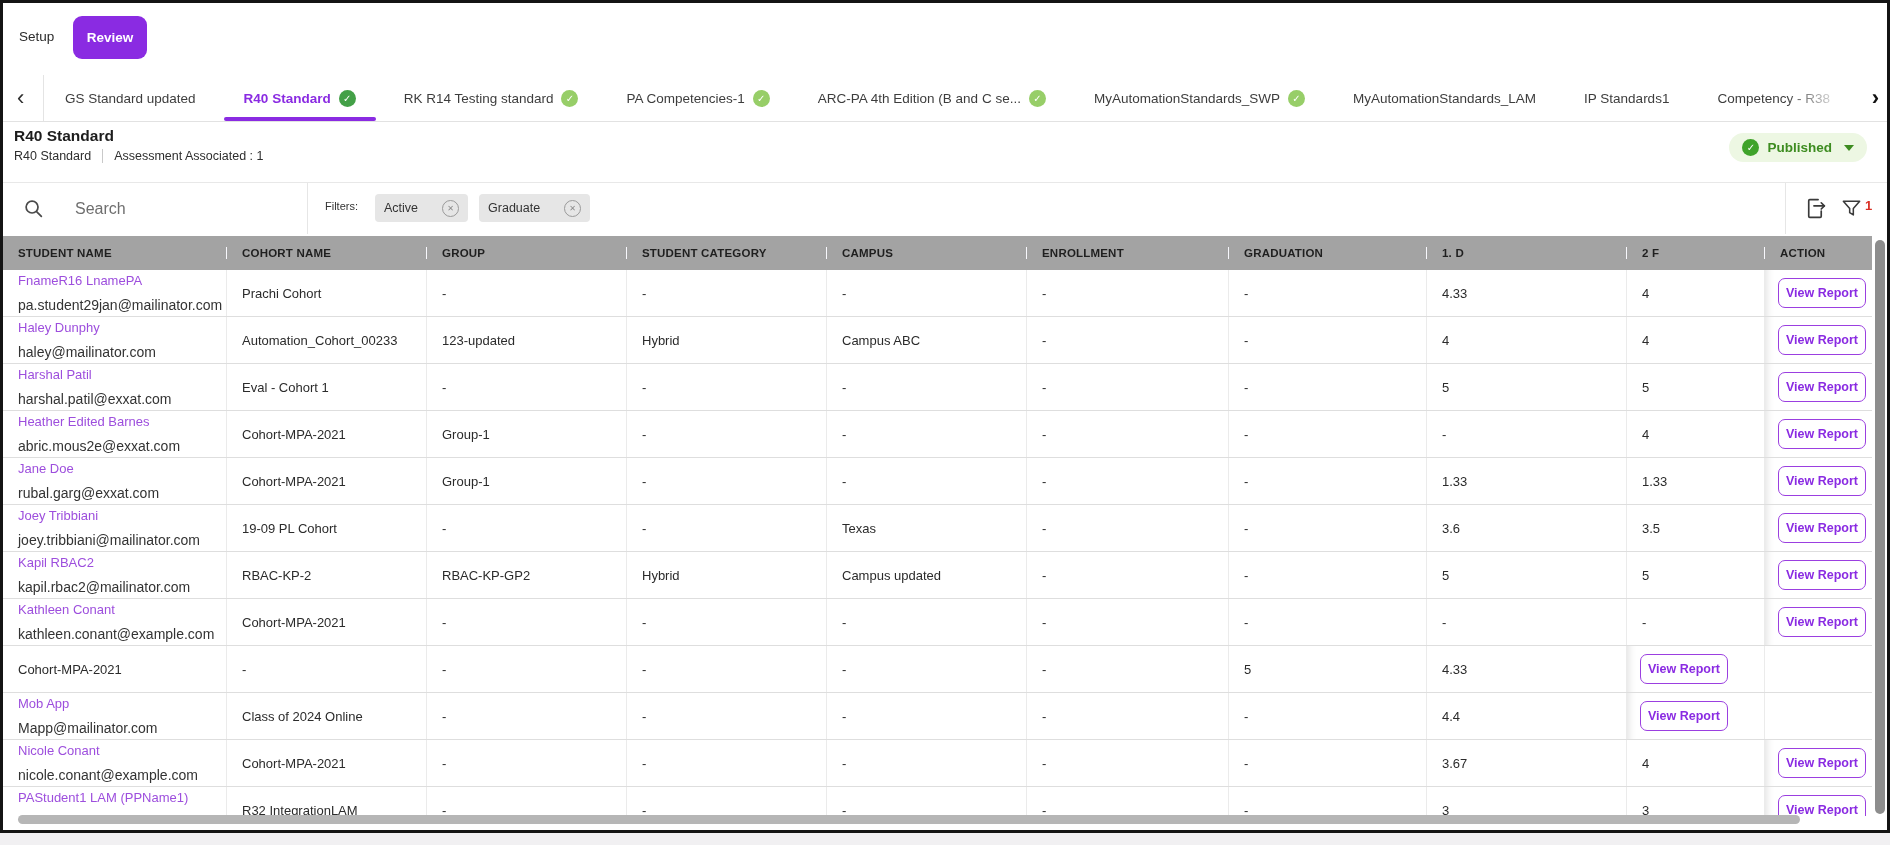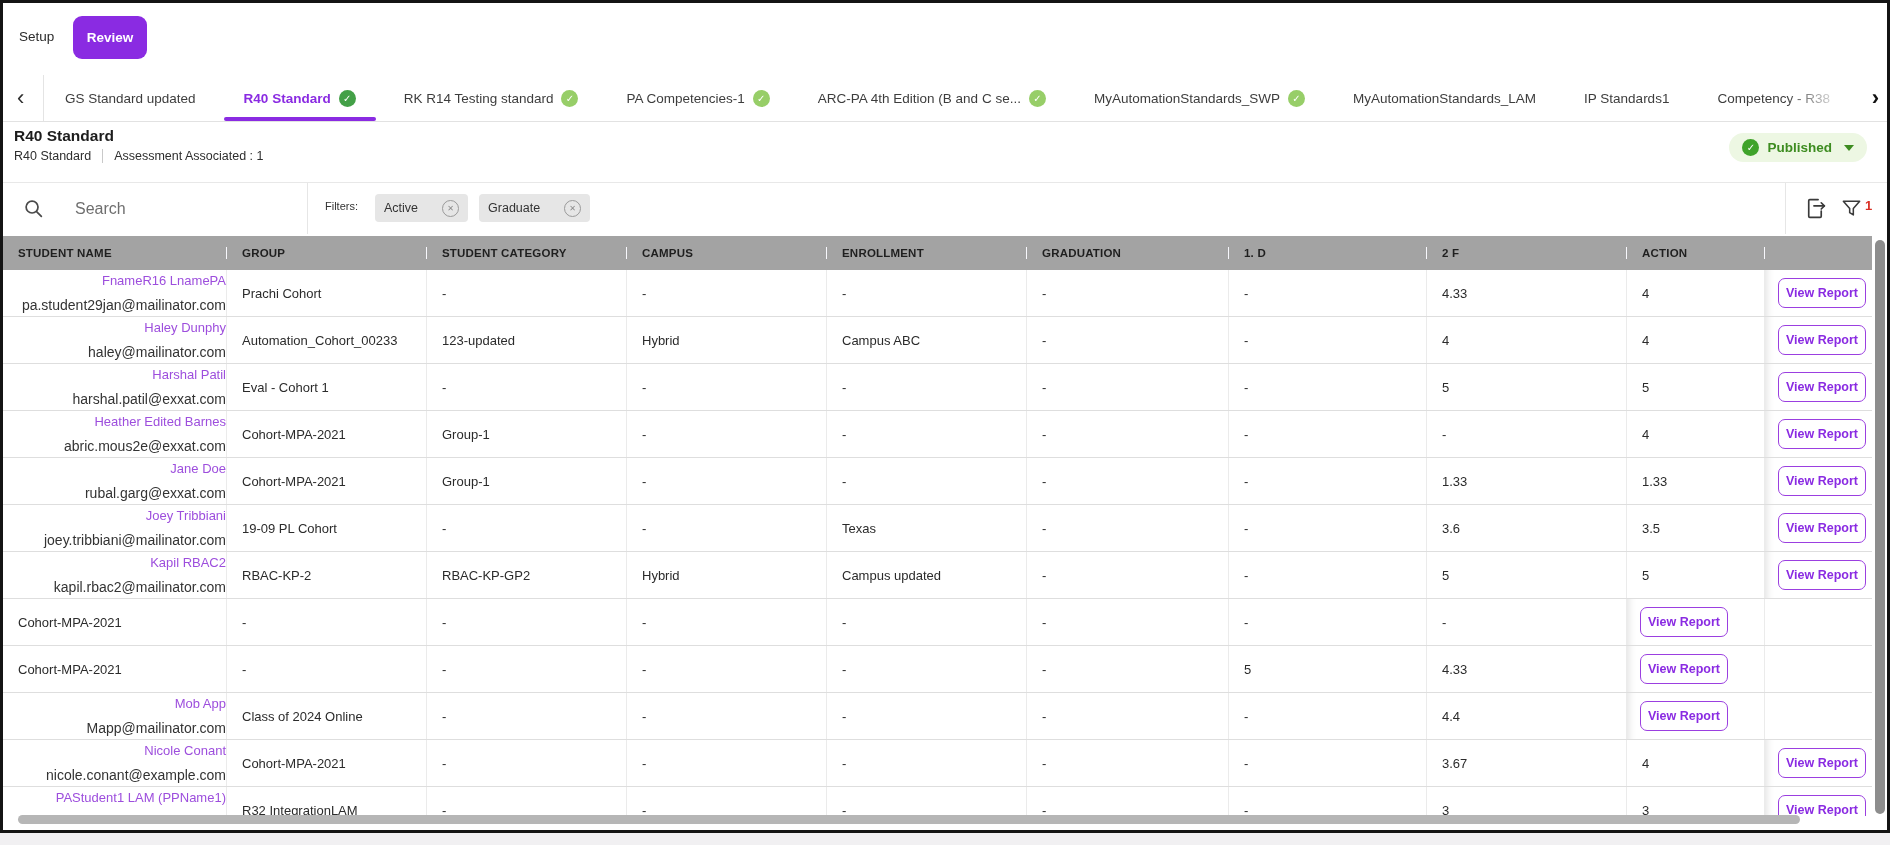--- a/index.html
+++ b/index.html
@@ -117,21 +117,21 @@
   .hcell:nth-child(1),.cell:nth-child(1){width:224px;}
   .hcell:nth-child(2),.cell:nth-child(2){width:200px;}
   .hcell:nth-child(3),.cell:nth-child(3){width:200px;}
   .hcell:nth-child(4),.cell:nth-child(4){width:200px;}
   .hcell:nth-child(5),.cell:nth-child(5){width:200px;}
   .hcell:nth-child(6),.cell:nth-child(6){width:202px;}
   .hcell:nth-child(7),.cell:nth-child(7){width:198px;}
   .hcell:nth-child(8),.cell:nth-child(8){width:200px;}
   .hcell:nth-child(9),.cell:nth-child(9){width:138px;}
   .hcell:nth-child(10),.cell:nth-child(10){width:110px;border-right:none;}
-  .cell.name-cell{flex-direction:column;align-items:flex-end;justify-content:center;gap:10px;}
+  .cell.name-cell{flex-direction:column;align-items:flex-start;justify-content:center;gap:10px;}
   .student-link{color:#9D4EDD;font-size:13px;text-decoration:none;cursor:pointer;line-height:15px;white-space:nowrap;}
   .student-email{color:#333;font-size:14px;line-height:15px;white-space:nowrap;}
   .cell.action-cell{padding-left:13px;box-shadow:inset 10px 0 9px -9px rgba(0,0,0,.14);}
   .view-report{
     width:88px;height:30px;background:#fff;border:1.5px solid #9B3FE0;border-radius:7px;
     color:#8A2BE2;font-family:inherit;font-size:12.5px;font-weight:bold;cursor:pointer;padding:0;
   }
   
   .vscroll{position:absolute;right:2px;top:237px;width:10px;height:574px;border-radius:5px;background:#8d8d8d;cursor:pointer;}
   .hscroll{position:absolute;left:15px;top:812px;width:1782px;height:9px;border-radius:5px;background:#b6b6b6;cursor:pointer;}
@@ -233,20 +233,21 @@
     <span class="filter-btn">
       <svg width="23" height="23" viewBox="0 0 24 24" fill="none" stroke="#3a3a3a" stroke-width="1.6" stroke-linejoin="round">
         <path d="M3.5 4.5h17l-6.6 7.6v6.6l-3.8-2.3v-4.3L3.5 4.5z"></path>
       </svg>
       <span class="filter-count">1</span>
     </span>
   </div>
 
   <div class="thead" id="thead">
       <div class="hcell">STUDENT NAME</div>
+      <div class="hcell">COHORT NAME</div>
       <div class="hcell">GROUP</div>
       <div class="hcell">STUDENT CATEGORY</div>
       <div class="hcell">CAMPUS</div>
       <div class="hcell">ENROLLMENT</div>
       <div class="hcell">GRADUATION</div>
       <div class="hcell">1. D</div>
       <div class="hcell">2 F</div>
       <div class="hcell">ACTION</div>
     </div>
 
@@ -364,20 +365,24 @@
         <div class="cell">Campus updated</div>
         <div class="cell">-</div>
         <div class="cell">-</div>
         <div class="cell">5</div>
         <div class="cell">5</div>
         <div class="cell action-cell">
           <button class="view-report">View Report</button>
         </div>
       </div>
       <div class="trow">
+        <div class="cell name-cell">
+          <a class="student-link">Kathleen Conant</a>
+          <div class="student-email">kathleen.conant@example.com</div>
+        </div>
         <div class="cell">Cohort-MPA-2021</div>
         <div class="cell">-</div>
         <div class="cell">-</div>
         <div class="cell">-</div>
         <div class="cell">-</div>
         <div class="cell">-</div>
         <div class="cell">-</div>
         <div class="cell">-</div>
         <div class="cell action-cell">
           <button class="view-report">View Report</button>

